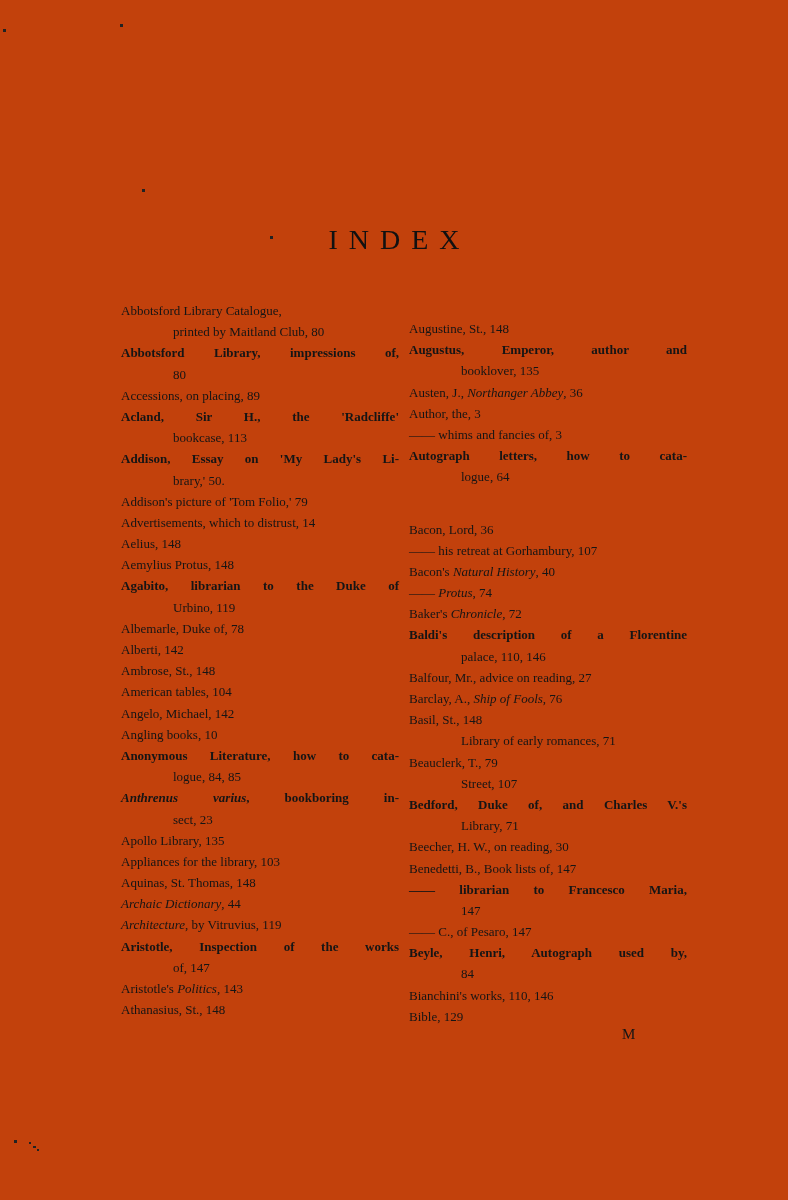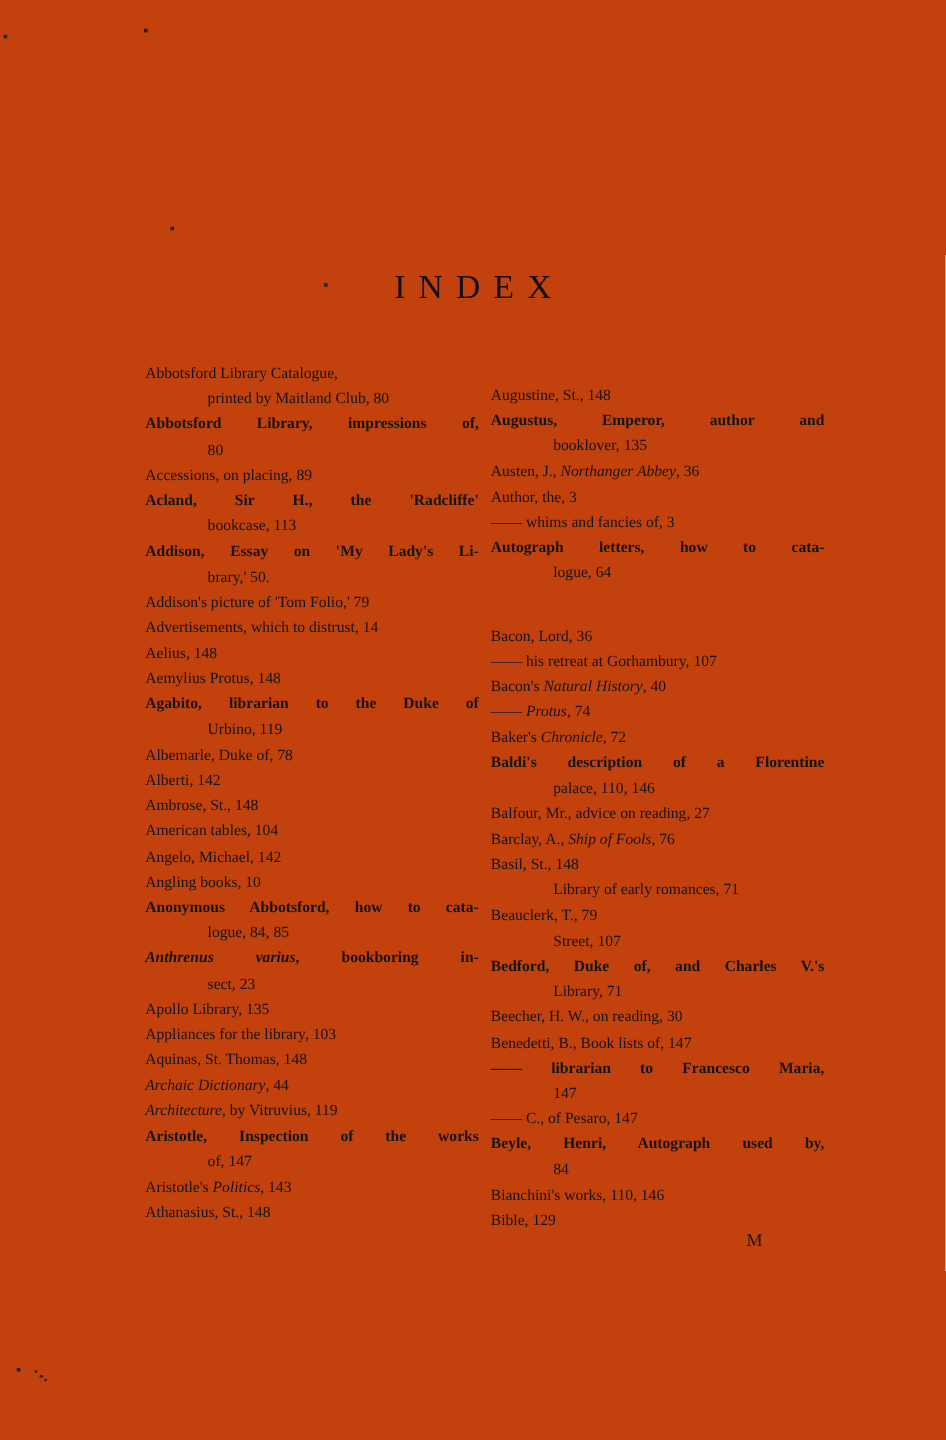--- a/index.html
+++ b/index.html
@@ -94,21 +94,21 @@
       <div class="line"><span>Aelius, 148</span></div>
       <div class="line"><span>Aemylius Protus, 148</span></div>
       <div class="line j"><span>Agabito, librarian to the Duke of</span></div>
       <div class="line ind"><span>Urbino, 119</span></div>
       <div class="line"><span>Albemarle, Duke of, 78</span></div>
       <div class="line"><span>Alberti, 142</span></div>
       <div class="line"><span>Ambrose, St., 148</span></div>
       <div class="line"><span>American tables, 104</span></div>
       <div class="line"><span>Angelo, Michael, 142</span></div>
       <div class="line"><span>Angling books, 10</span></div>
-      <div class="line j"><span>Anonymous Abbotsford, how to cata-</span></div>
+      <div class="line j"><span>Anonymous Literature, how to cata-</span></div>
       <div class="line ind"><span>logue, 84, 85</span></div>
       <div class="line j"><i>Anthrenus varius</i><span>, bookboring in-</span></div>
       <div class="line ind"><span>sect, 23</span></div>
       <div class="line"><span>Apollo Library, 135</span></div>
       <div class="line"><span>Appliances for the library, 103</span></div>
       <div class="line"><span>Aquinas, St. Thomas, 148</span></div>
       <div class="line"><i>Archaic Dictionary</i><span>, 44</span></div>
       <div class="line"><i>Architecture</i><span>, by Vitruvius, 119</span></div>
       <div class="line j"><span>Aristotle, Inspection of the works</span></div>
       <div class="line ind"><span>of, 147</span></div>

